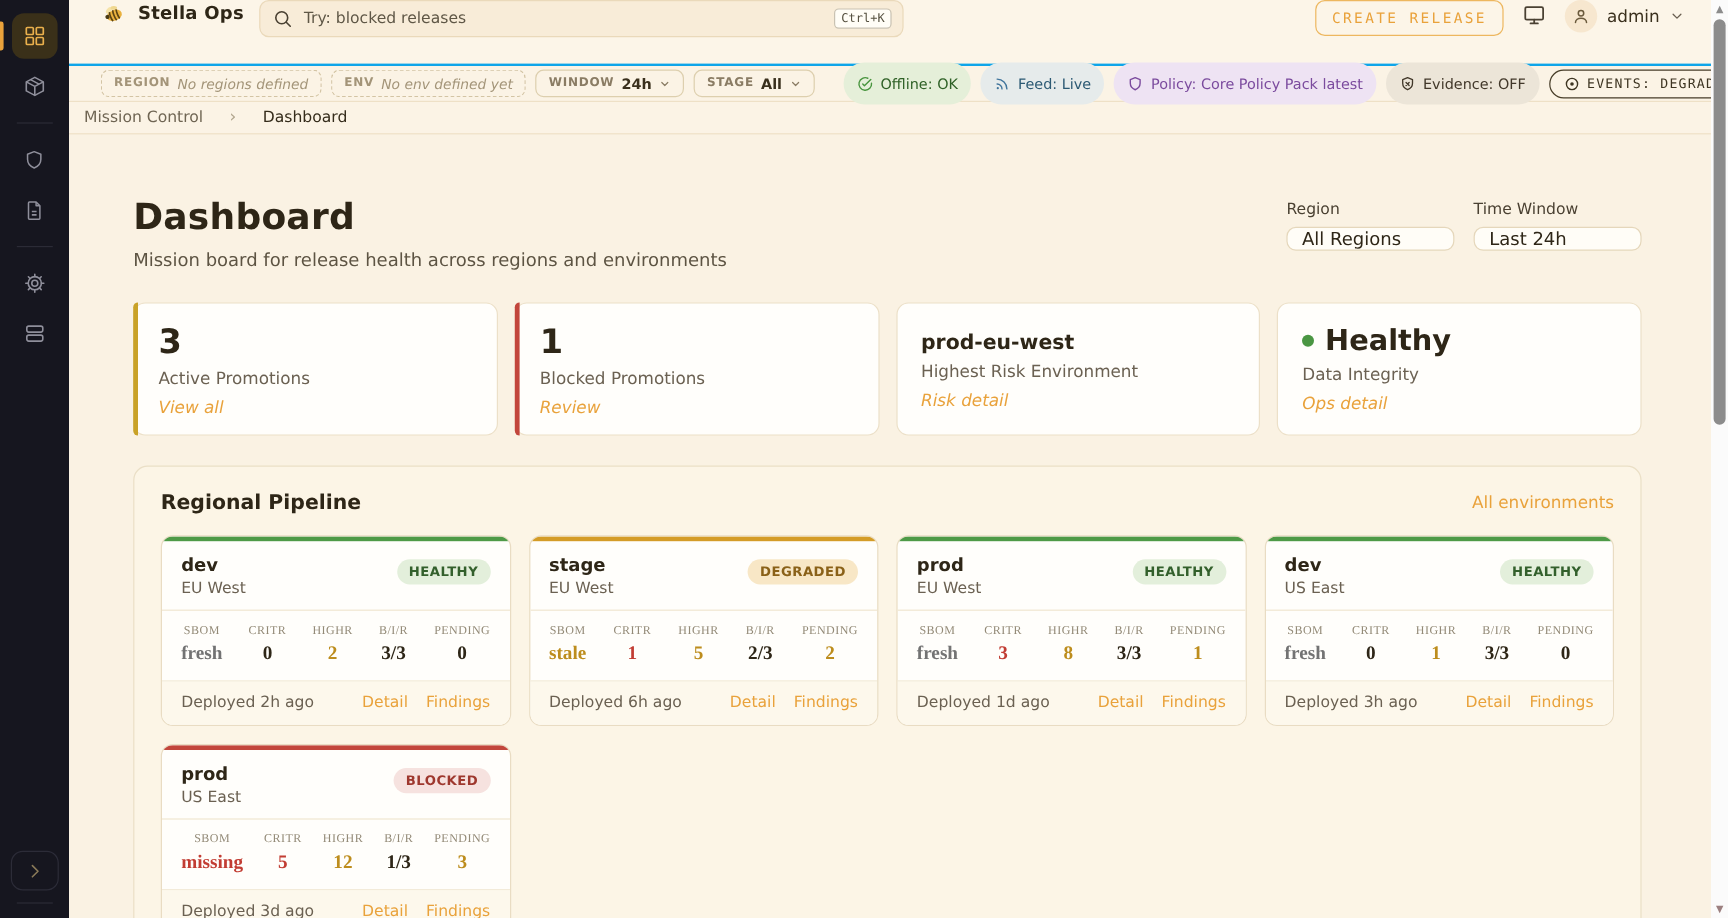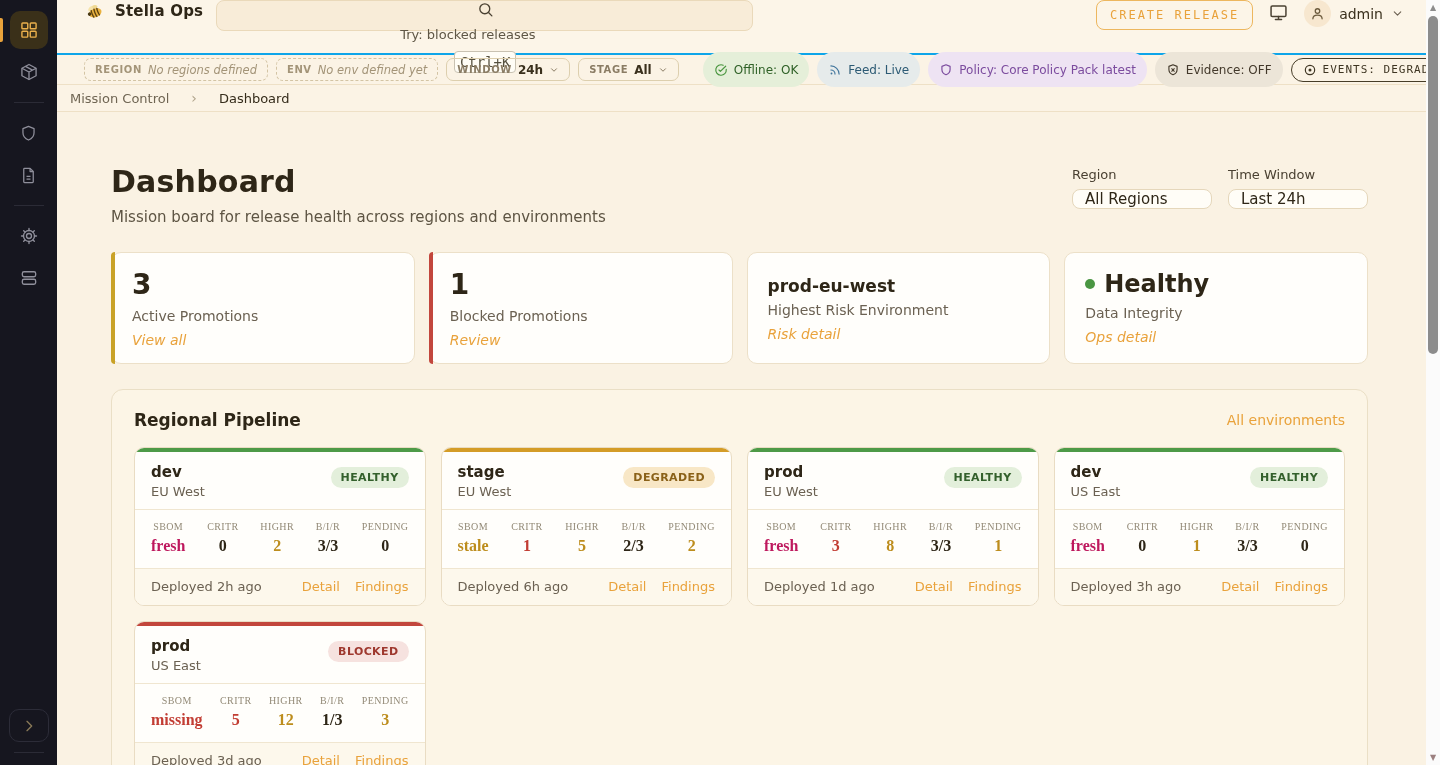--- a/index.html
+++ b/index.html
@@ -25,25 +25,25 @@
 
   
   .shell { margin-left:57px; margin-right:14px; height:765px; }
 
   
   .topbar { height:55px; display:flex; align-items:flex-start; gap:13px;
     padding:0 22px 0 27px; border-bottom:2px solid #0ea5e9; background:#fcf5e8; }
   .brand { display:flex; align-items:center; gap:9px; }
   .brand-name { font-size:15px; font-weight:bold; color:#2e2617; letter-spacing:0.2px; }
   .searchbox { width:537px; height:31px; background:#f8ecd8; border:1px solid #ead9ba; border-radius:8px;
-    display:flex; align-items:center; padding:0 9px 0 10px; gap:9px;flex-direction:column; }
+    display:flex; align-items:center; padding:0 9px 0 10px; gap:9px; }
   .searchbox input { flex:1; border:none; outline:none; background:transparent; font-size:13px;
     color:#3a301d; font-family:inherit; }
   .searchbox input::placeholder { color:#5f5746; opacity:1; }
-  .kbd { font-family:"DejaVu Sans Mono","Liberation Mono",monospace; font-size:14px; color:#55503f;
+  .kbd { font-family:"DejaVu Sans Mono","Liberation Mono",monospace; font-size:10px; color:#55503f;
     background:#fffdf6; border:1px solid #c9c2b2; border-radius:4px; padding:2px 5px; }
   .topbar-spacer { flex:1; }
   .create-btn { border:1px solid #edb75f; color:#e9a23b; background:transparent; border-radius:8px;
     padding:7px 13px; font-family:"DejaVu Sans Mono","Liberation Mono",monospace; font-size:12px;
     letter-spacing:2px; cursor:pointer; }
   .icon-btn { color:#4a4132; background:none; border:none; cursor:pointer; padding:2px; }
   .user-menu { display:flex; align-items:center; gap:8px; cursor:pointer; }
   .avatar { width:27px; height:27px; border-radius:50%; background:#f7e7cf; color:#6b5а3c;
     color:#6b5a3c; display:flex; align-items:center; justify-content:center; }
   .user-name { font-size:14px; color:#3a301d; }
@@ -120,21 +120,21 @@
   .p-region { font-size:13px; color:#6b6152; margin-top:3px; }
   .badge { border-radius:999px; padding:4px 10px; font-size:11px; font-weight:bold; letter-spacing:0.4px; margin-top:4px; }
   .badge-healthy { background:#e3efdb; color:#33602c; }
   .badge-degraded { background:#f8e7c6; color:#8a6118; }
   .badge-blocked { background:#f6e2df; color:#9e382e; }
   .p-stats { border-top:1px solid #f0e6d0; border-bottom:1px solid #f0e6d0;
     padding:11px 16px 13px; display:flex; justify-content:space-between; }
   .stat { text-align:center;font-family:Liberation Serif, serif; }
   .stat-label { font-size:10px; color:#938a77; letter-spacing:0.4px; margin-bottom:5px; }
   .stat-value { font-size:16px; font-weight:bold; }
-  .t-dark { color:#2e2617; } .t-green { color:#be185d; } .t-amber { color:#bd8d1d; } .t-red { color:#c23d33; }
+  .t-dark { color:#2e2617; } .t-green { color:#737373; } .t-amber { color:#bd8d1d; } .t-red { color:#c23d33; }
   .p-foot { padding:10px 16px 11px; display:flex; justify-content:space-between; align-items:center;
     background:#fdf8ec; font-size:13px; }
   .p-deployed { color:#6b6152; }
   .p-links { display:flex; gap:15px; }
   .p-link { color:#e9a23b; cursor:pointer; }
 
   
   .scrollbar { position:fixed; right:0; top:0; bottom:0; width:14px; background:#fbfbfb; z-index:40; }
   .sb-arrow { position:absolute; left:0; width:14px; text-align:center; font-size:8px; color:#8c8c8c; }
   .sb-arrow.up { top:3px; }

